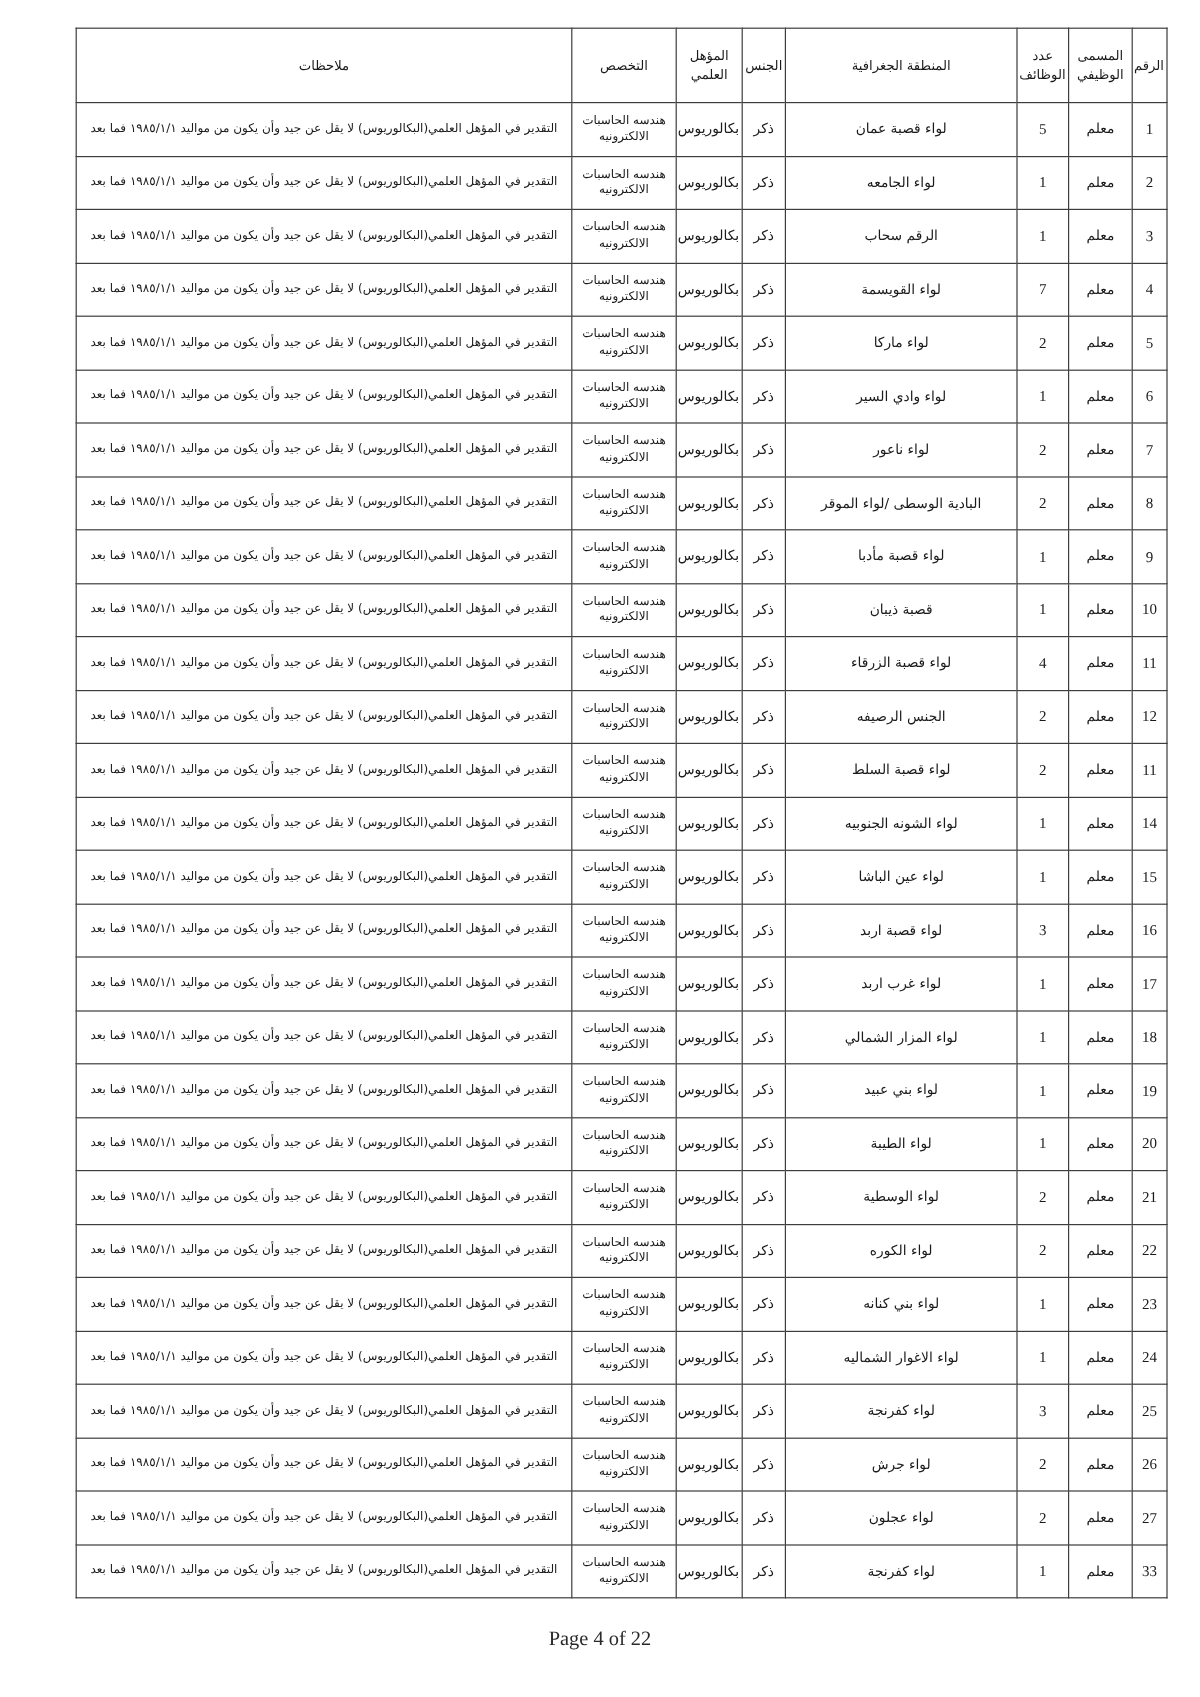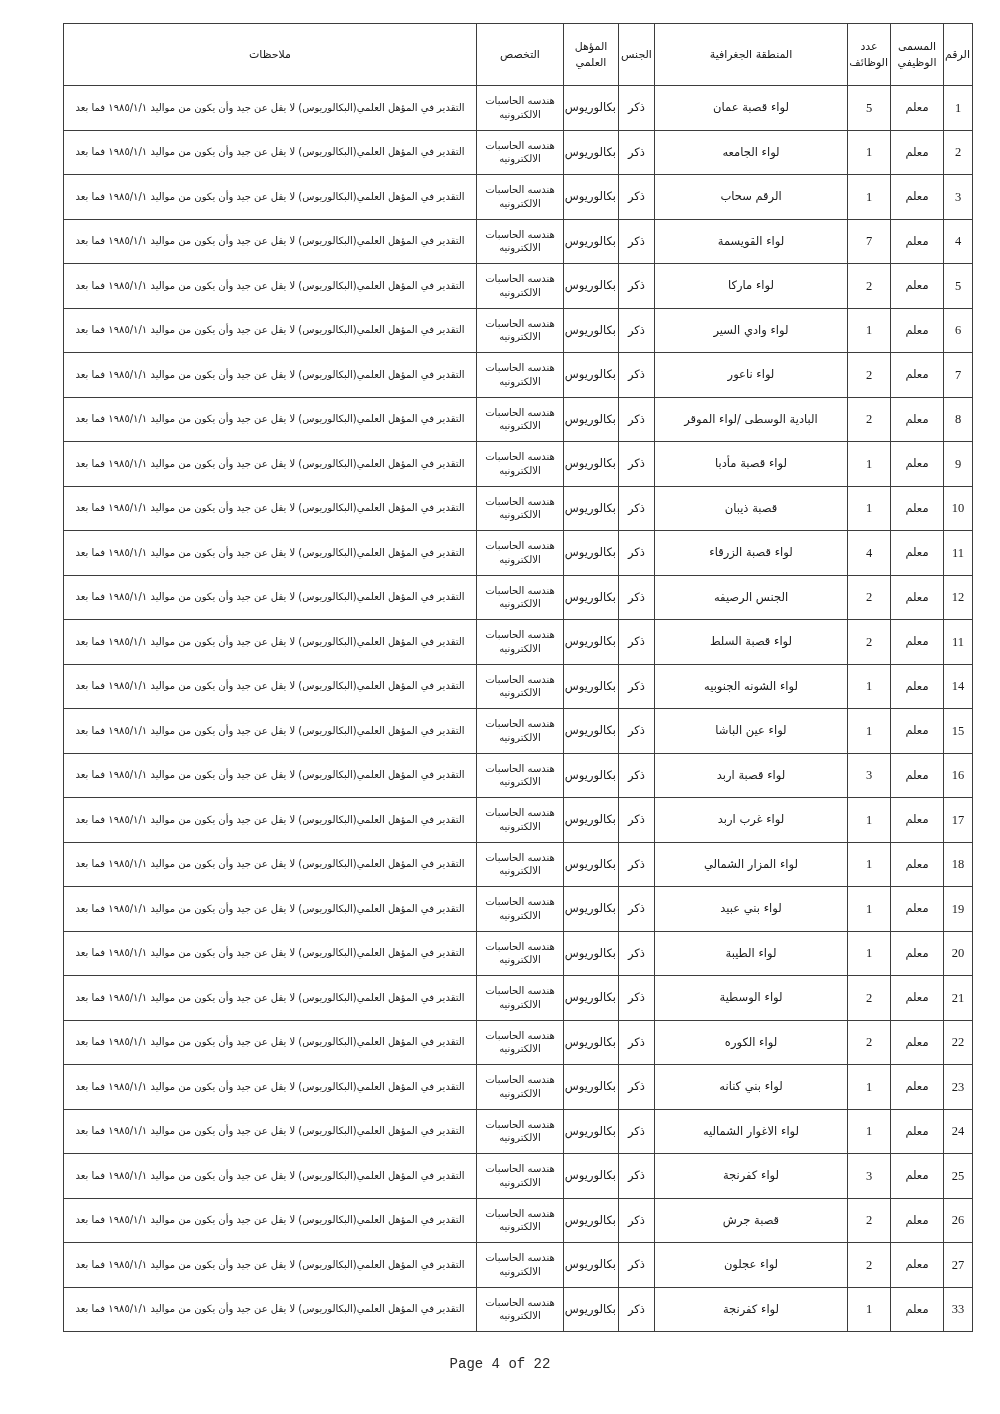--- a/index.html
+++ b/index.html
@@ -47,22 +47,22 @@
     font-size: 12.5px;
   }
   .vac-table td.cell-spec  { font-size: 10px; line-height: 1.35; padding: 1px 3px; }
   .vac-table td.cell-notes { font-size: 10px;   line-height: 1.4;  padding: 1px 4px; }
   .footer {
     position: absolute;
     top: 1356px;
     left: 0;
     width: 100%;
     text-align: center;
-    font-family: Liberation Mono, monospace;
-    font-size: 14px;
+    font-family: Liberation Serif, serif;
+    font-size: 17px;
     color: #2a2a2a;
     direction: ltr;
   }
 </style>
 </head>
 <body>
 
 <div class="page" style="--ink: #1a1a1a; --line: #3d3d3d; --bg: #ffffff;">
   <table class="vac-table" dir="rtl">
     <colgroup>
@@ -335,21 +335,21 @@
           <td class="cell-region">لواء كفرنجة</td>
           <td class="cell-gender">ذكر</td>
           <td class="cell-qual">بكالوريوس</td>
           <td class="cell-spec">هندسه الحاسبات الالكترونيه</td>
           <td class="cell-notes">التقدير في المؤهل العلمي(البكالوريوس) لا يقل عن جيد وأن يكون من مواليد ١٩٨٥/١/١ فما بعد</td>
         </tr>
         <tr>
           <td class="cell-num">26</td>
           <td class="cell-title">معلم</td>
           <td class="cell-count">2</td>
-          <td class="cell-region">قصبة جرش</td>
+          <td class="cell-region">لواء جرش</td>
           <td class="cell-gender">ذكر</td>
           <td class="cell-qual">بكالوريوس</td>
           <td class="cell-spec">هندسه الحاسبات الالكترونيه</td>
           <td class="cell-notes">التقدير في المؤهل العلمي(البكالوريوس) لا يقل عن جيد وأن يكون من مواليد ١٩٨٥/١/١ فما بعد</td>
         </tr>
         <tr>
           <td class="cell-num">27</td>
           <td class="cell-title">معلم</td>
           <td class="cell-count">2</td>
           <td class="cell-region">لواء عجلون</td>

